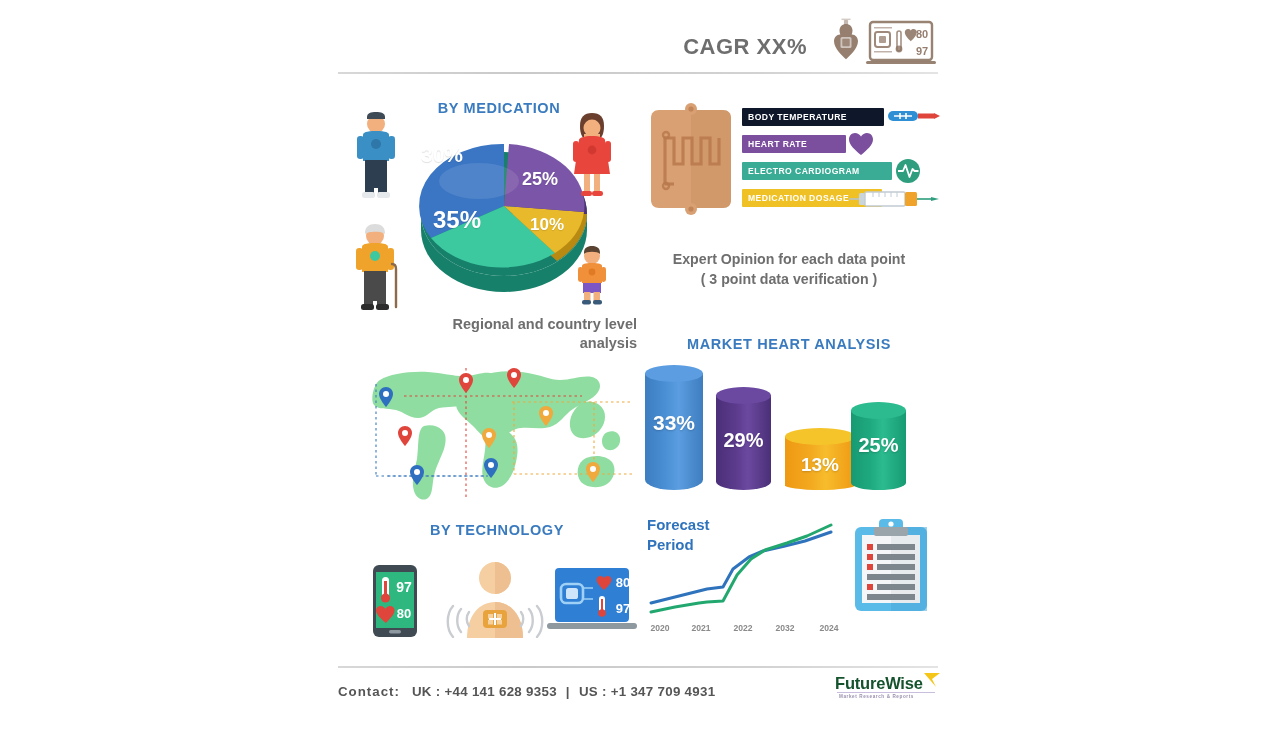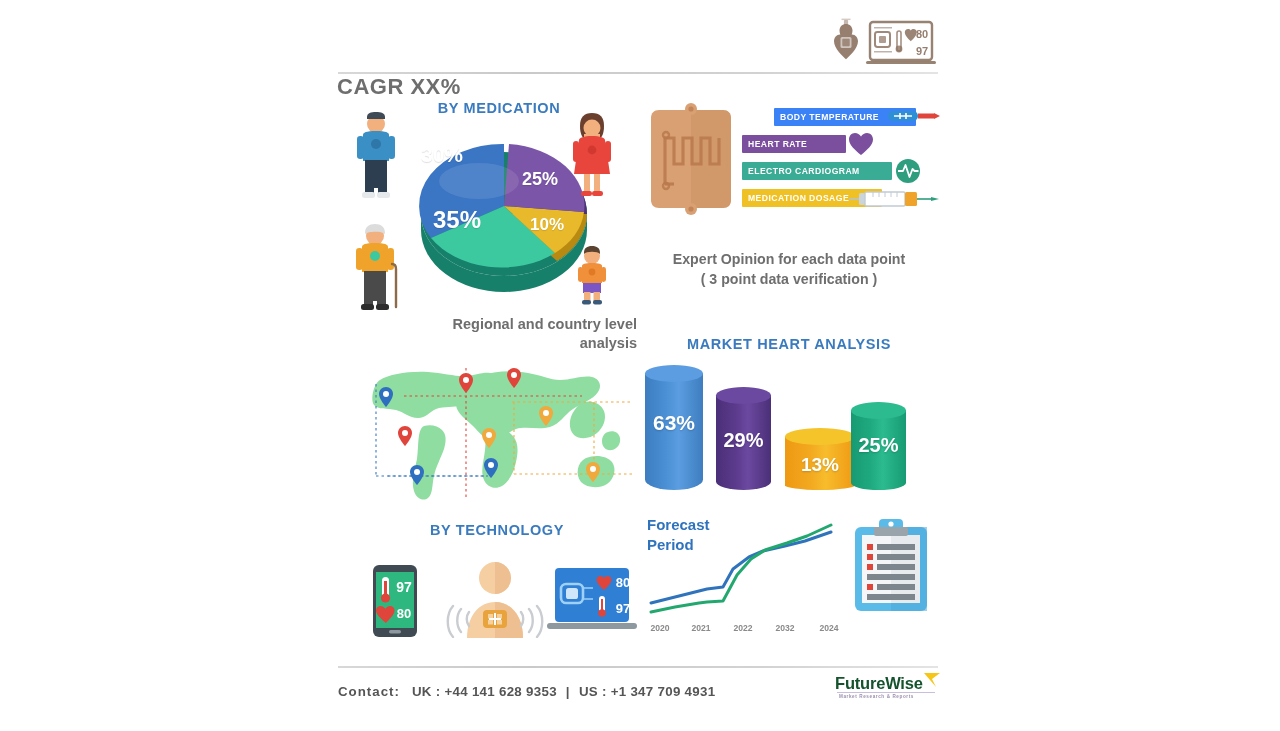--- a/index.html
+++ b/index.html
@@ -3,22 +3,22 @@
 <meta charset="utf-8">
 <style>
   * { margin:0; padding:0; box-sizing:border-box; }
   html,body { width:1280px; height:731px; background:#ffffff;
     font-family:"Liberation Sans", sans-serif; overflow:hidden; }
 
   #infographic { position:absolute; left:337px; top:0px; width:604px; height:731px; background:#fff; }
 
   
   .header { position:absolute; left:0; top:14px; width:604px; height:60px; }
-  .cagr-title { position:absolute; left:0; top:20px; width:470px; text-align:left;
-    font-size:22px; font-weight:bold; color:#6e6e6e; letter-spacing:.5px;margin-top:40px; }
+  .cagr-title { position:absolute; left:0; top:20px; width:470px; text-align:right;
+    font-size:22px; font-weight:bold; color:#6e6e6e; letter-spacing:.5px; }
   .header-rule { position:absolute; left:1px; top:58px; width:600px; height:2px;
     background:linear-gradient(90deg,#d8d8d8,#c9c9c9 30%,#d2d2d2 70%,#e4e4e4); }
   .hdr-icons { position:absolute; left:490px; top:2px; width:114px; height:54px; }
 
   
   .sec-title { position:absolute; text-align:center; font-size:14.5px; font-weight:bold;
     color:#3a7bbf; letter-spacing:.6px; }
   .gray-title { position:absolute; text-align:center; font-size:14.5px; font-weight:bold;
     color:#6e6e6e; line-height:19px; }
 
@@ -27,21 +27,21 @@
   .pie-label { position:absolute; color:#fff; font-weight:bold; text-shadow:0 1px 1px rgba(0,0,0,.13); }
 
   
   .person { position:absolute; }
 
   
   .sensor-panel { position:absolute; left:310px; top:102px; width:294px; height:118px; }
   .sbar { position:absolute; height:18px; border-radius:1px; color:#fff;
     font-size:8.6px; font-weight:bold; letter-spacing:.45px;
     display:flex; align-items:center; padding-left:6px; }
-  .sbar.s0 { background:#3b82f6;margin-left:32px; }
+  .sbar.s0 { background:#0f172a; }
   .sbar.s1 { background:#7b4f9e; }
   .sbar.s2 { background:#3aab94; }
   .sbar.s3 { background:#f0c125; color:#fff; }
 
   .expert { position:absolute; left:300px; top:250px; width:304px; text-align:center;
     font-size:14.2px; font-weight:bold; color:#6e6e6e; line-height:19.5px; }
 
   
   .map-wrap { position:absolute; left:25px; top:358px; width:270px; height:155px; }
 
@@ -321,21 +321,21 @@
       </g>
     </svg>
   </div>
 
   <div class="sec-title" style="left:300px; top:336px; width:304px;">MARKET HEART ANALYSIS</div>
 
   <div class="bars">
     <div class="cyl" style="left:8px; width:58px; height:125px;">
       <div class="cyl-body" style="height:117px; background:linear-gradient(90deg,#3d7dc0,#4a8fd4 35%,#5b9de0 58%,#3d7dc0);"></div>
       <div class="cyl-top" style="background:#5b9de0;"></div>
-      <div class="cyl-val" style="top:46px; font-size:21px;">63%</div>
+      <div class="cyl-val" style="top:46px; font-size:21px;">33%</div>
     </div>
     <div class="cyl" style="left:79px; width:55px; height:103px;">
       <div class="cyl-body" style="height:95px; background:linear-gradient(90deg,#4b2f78,#5b3a8c 35%,#6b49a0 58%,#4b2f78);"></div>
       <div class="cyl-top" style="background:#6b49a0;"></div>
       <div class="cyl-val" style="top:42px; font-size:20px;">29%</div>
     </div>
     <div class="cyl" style="left:148px; width:70px; height:62px;">
       <div class="cyl-body" style="height:54px; background:linear-gradient(90deg,#ef9913,#f2a81f 35%,#f7bc2c 58%,#ef9913);"></div>
       <div class="cyl-top" style="background:#f5c42a;"></div>
       <div class="cyl-val" style="top:26px; font-size:19px;">13%</div>

